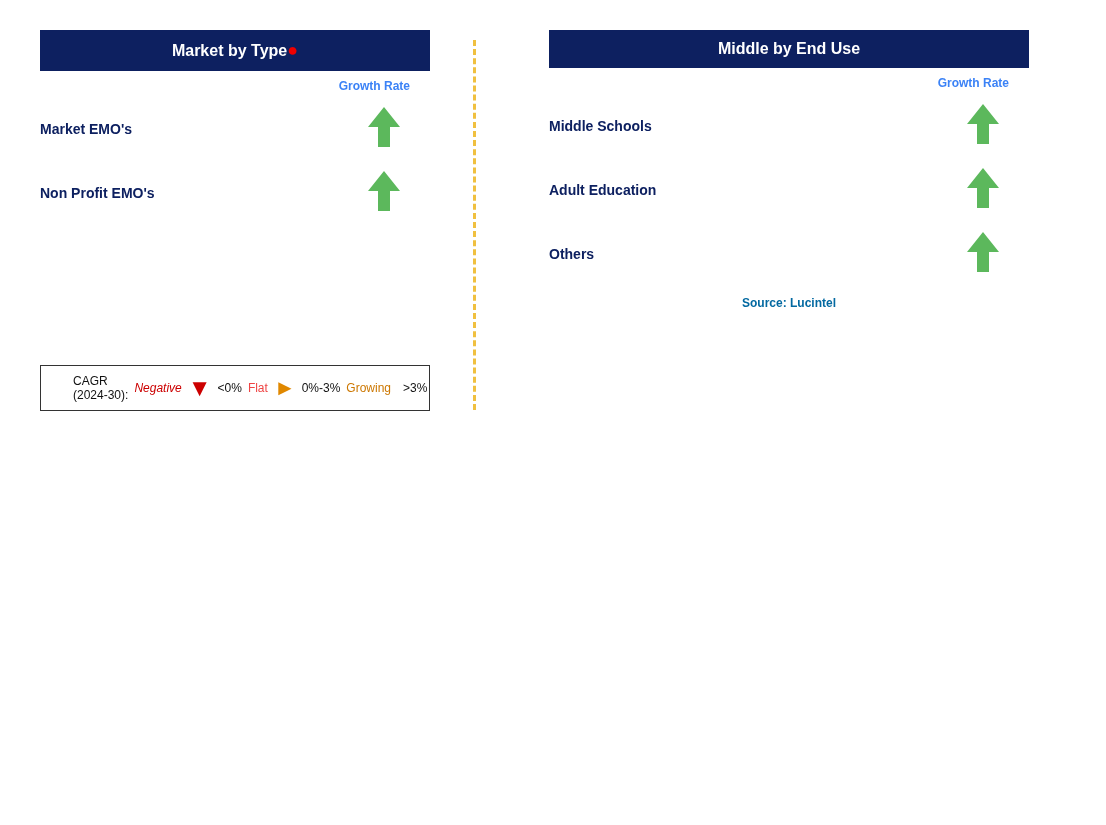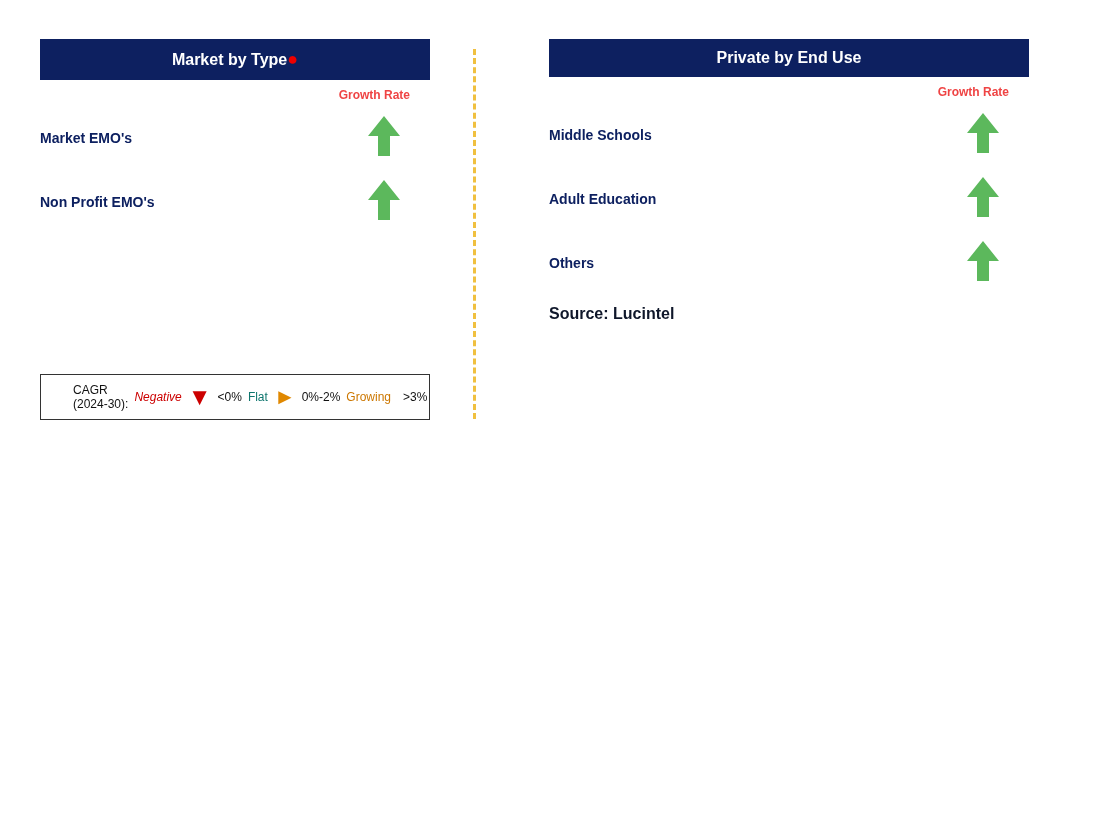--- a/index.html
+++ b/index.html
@@ -11,21 +11,20 @@
       position: relative;
       overflow: hidden;
     }
 
     .main-container {
       display: flex;
       flex-direction: row;
       padding: 30px 40px;
       gap: 13px;
       width: 100%;
-      margin-top: 9px;
     }
 
     
     .left-panel {
       width: 420px;
       position: relative;
       padding-right: 30px;
     }
 
     
@@ -57,21 +56,21 @@
 
     .panel-header .red-dot {
       color: #e00;
       font-size: 18px;
     }
 
     .growth-rate-label {
       text-align: right;
       font-size: 12px;
       font-weight: bold;
-      color: #ef4444;
+      color: #3b82f6;
       margin-bottom: 4px;
       padding-right: 20px;
     }
 
     .row-item {
       display: flex;
       align-items: center;
       justify-content: space-between;
       padding: 10px 0 10px 0;
       border-bottom: none;
@@ -105,21 +104,21 @@
       white-space: nowrap;
     }
 
     .legend-negative {
       color: #cc0000;
       font-style: italic;
       font-size: 12px;
     }
 
     .legend-flat {
-      color: #0f766e;
+      color: #ef4444;
       font-size: 12px;
     }
 
     .legend-growing {
       color: #cc7700;
       font-size: 12px;
     }
 
     .legend-value {
       font-size: 12px;
@@ -130,23 +129,23 @@
       color: #cc0000;
       font-size: 24px;
     }
 
     .orange-right-arrow {
       color: #e08800;
       font-size: 22px;
     }
 
     .source-text {
-      text-align: left;
-      font-size: 16px;
-      color: #0f172a;
+      text-align: center;
+      font-size: 12px;
+      color: #0369a1;
       margin-top: 10px;
       font-weight: bold;
     }
   </style>
 </head>
 <body>
 
 <div class="main-container">
 
   <div class="left-panel">
@@ -173,34 +172,34 @@
       </div>
     </div>
 
     <div class="legend-box" style="margin-top:140px;padding-left:32px;">
       <span class="legend-cagr">CAGR<br>(2024-30):</span>
       <span class="legend-negative">Negative</span>
       <span class="red-down-arrow">▼</span>
       <span class="legend-value">&lt;0%</span>
       <span class="legend-flat">Flat</span>
       <span class="orange-right-arrow">►</span>
-      <span class="legend-value">0%-2%</span>
+      <span class="legend-value">0%-3%</span>
       <span class="legend-growing">Growing</span>
       <svg width="22" height="28" viewBox="0 0 32 40">
         <polygon points="16,0 32,20 22,20 22,40 10,40 10,20 0,20" fill="#5cb85c"></polygon>
       </svg>
       <span class="legend-value">&gt;3%</span>
     </div>
   </div>
 
   <div class="divider"></div>
 
   <div class="right-panel">
     <div class="panel-header">
-      <span>Private by End Use</span>
+      <span>Middle by End Use</span>
     </div>
     <div class="growth-rate-label">Growth Rate</div>
 
 
     <div class="row-item">
       <span class="row-item-label">Middle Schools</span>
       <div class="arrow-container">
         <svg width="32" height="40" viewBox="0 0 32 40">
           <polygon points="16,0 32,20 22,20 22,40 10,40 10,20 0,20" fill="#5cb85c"></polygon>
         </svg>

